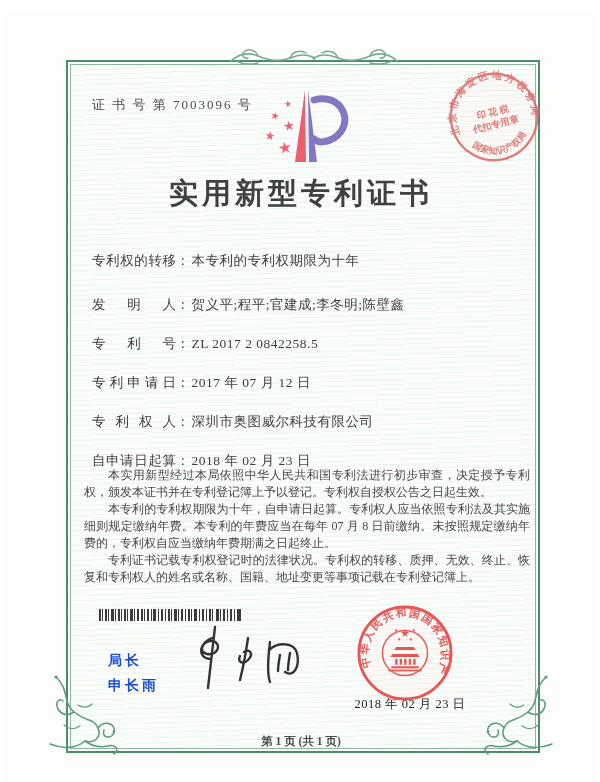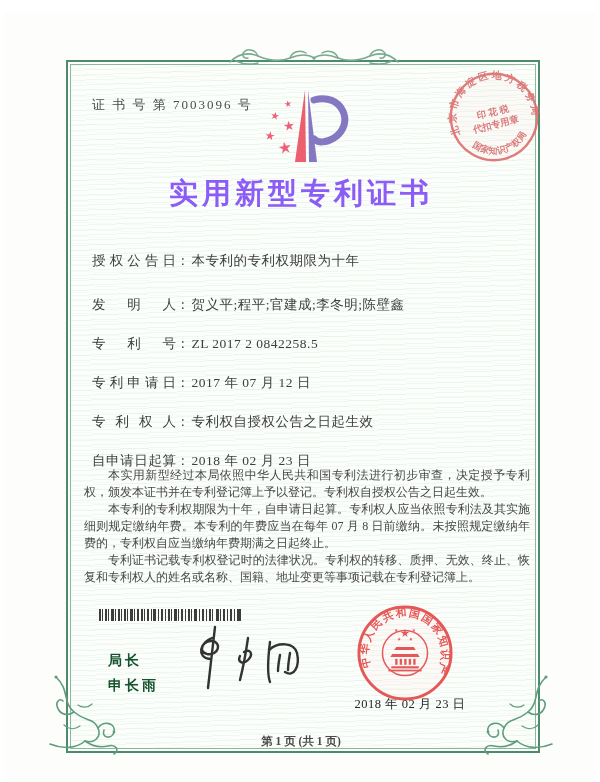--- a/index.html
+++ b/index.html
@@ -17,36 +17,36 @@
     background:
       repeating-linear-gradient(178deg, rgba(125,185,152,0.10) 0 1px, rgba(255,255,255,0) 1px 5px),
       repeating-linear-gradient(2deg, rgba(125,185,152,0.06) 0 1px, rgba(255,255,255,0) 1px 7px),
       #fcfefb;
   }
   .cert-no{position:absolute;left:88px;top:84px;font-size:13px;letter-spacing:2px;color:#4b4b4b;}
   .logo{position:absolute;left:238px;top:68px;width:135px;height:98px;}
   .tax-seal{position:absolute;left:441px;top:56px;width:98px;height:98px;transform:rotate(-14deg);opacity:.88;}
   .title{
     position:absolute;left:62px;top:162px;width:470px;text-align:center;
-    font-size:29px;font-weight:600;letter-spacing:4px;color:#8b5cf6;
+    font-size:29px;font-weight:600;letter-spacing:4px;color:#404040;
   }
   .fields{position:absolute;left:88px;top:240px;width:430px;font-size:13.5px;color:#3e3e3e;}
   .frow{height:18px;line-height:18px;margin-bottom:21px;white-space:nowrap;}
   .frow:first-child{margin-bottom:26px;}
   .flabel{display:inline-block;width:84px;text-align:justify;text-align-last:justify;vertical-align:top;}
   .fcolon{display:inline-block;margin-right:2px;}
   .fvalue{letter-spacing:.5px;}
   .paras{
     position:absolute;left:80px;top:455px;width:446px;
     font-size:12px;line-height:17px;text-align:justify;color:#474747;
   }
   .paras p{margin:0;text-indent:2em;}
   .barcode{position:absolute;left:95px;top:597px;width:142px;height:12px;}
   .director{position:absolute;left:104px;top:636px;font-family:"Liberation Sans","DejaVu Sans",sans-serif;
-    font-weight:700;font-size:14px;color:#14532d;letter-spacing:3px;line-height:25px;}
+    font-weight:700;font-size:14px;color:#1d4ed8;letter-spacing:3px;line-height:25px;}
   .signature{position:absolute;left:178px;top:610px;width:135px;height:72px;}
   .office-seal{position:absolute;left:352px;top:592px;width:98px;height:98px;opacity:.92;}
   .seal-date{position:absolute;left:350px;top:684px;width:112px;text-align:center;
     font-size:12.5px;color:#262626;letter-spacing:.5px;z-index:3;}
   .footer{position:absolute;left:62px;top:722px;width:470px;text-align:center;font-size:11.5px;color:#4a4a4a;font-weight:bold;}
   .garland{position:absolute;left:224px;top:30px;width:172px;height:26px;}
   .flourish{position:absolute;width:80px;height:84px;}
   .flourish.left{left:44px;top:662px;transform:scaleX(-1);}
   .flourish.right{left:470px;top:662px;}
   .scan-shadow{
@@ -136,33 +136,33 @@
       <textPath href="#ts-bot" startOffset="2" textLength="64">国家知识产权局</textPath>
     </text>
     <text x="50" y="48" text-anchor="middle" font-size="9.5" fill="#d66a6a" font-weight="600">印 花 税</text>
     <text x="50" y="61" text-anchor="middle" font-size="9.5" fill="#d66a6a" font-weight="600">代扣专用章</text>
   </svg>
 
   <div class="title">实用新型专利证书</div>
 
   <div class="fields">
     <div class="frow">
-      <span class="flabel">授权公告日</span><span class="fcolon">：</span><span class="fvalue">本专利的专利权期限为十年</span>
+      <span class="flabel">专利权的转移</span><span class="fcolon">：</span><span class="fvalue">本专利的专利权期限为十年</span>
     </div>
     <div class="frow">
       <span class="flabel">发明人</span><span class="fcolon">：</span><span class="fvalue">贺义平;程平;官建成;李冬明;陈壁鑫</span>
     </div>
     <div class="frow">
       <span class="flabel">专利号</span><span class="fcolon">：</span><span class="fvalue">ZL 2017 2 0842258.5</span>
     </div>
     <div class="frow">
       <span class="flabel">专利申请日</span><span class="fcolon">：</span><span class="fvalue">2017 年 07 月 12 日</span>
     </div>
     <div class="frow">
-      <span class="flabel">专利权人</span><span class="fcolon">：</span><span class="fvalue">专利权自授权公告之日起生效</span>
+      <span class="flabel">专利权人</span><span class="fcolon">：</span><span class="fvalue">深圳市奥图威尔科技有限公司</span>
     </div>
     <div class="frow">
       <span class="flabel">自申请日起算</span><span class="fcolon">：</span><span class="fvalue">2018 年 02 月 23 日</span>
     </div>
   </div>
 
   <div class="paras">
     <p>本实用新型经过本局依照中华人民共和国专利法进行初步审查，决定授予专利权，颁发本证书并在专利登记簿上予以登记。专利权自授权公告之日起生效。</p>
     <p>本专利的专利权期限为十年，自申请日起算。专利权人应当依照专利法及其实施细则规定缴纳年费。本专利的年费应当在每年 07 月 8 日前缴纳。未按照规定缴纳年费的，专利权自应当缴纳年费期满之日起终止。</p>
     <p>专利证书记载专利权登记时的法律状况。专利权的转移、质押、无效、终止、恢复和专利权人的姓名或名称、国籍、地址变更等事项记载在专利登记簿上。</p>

